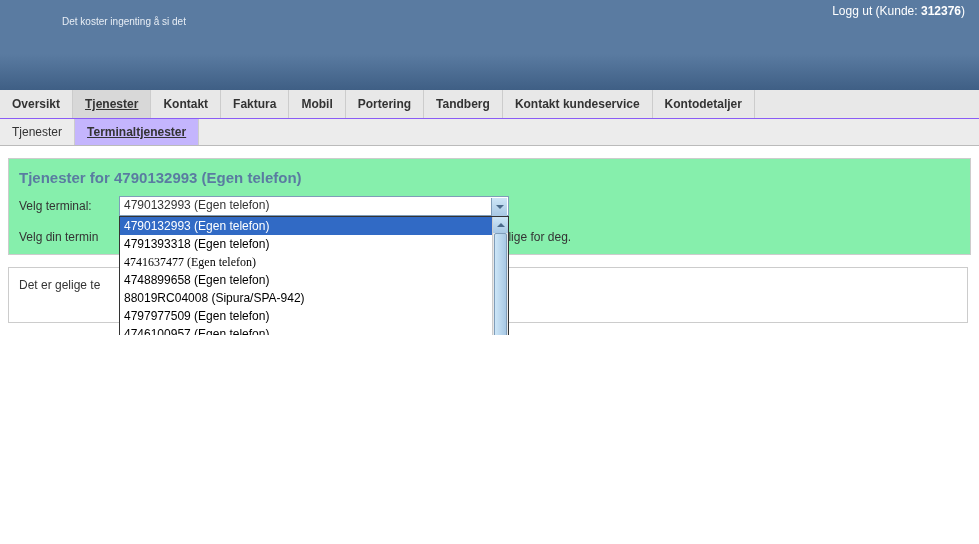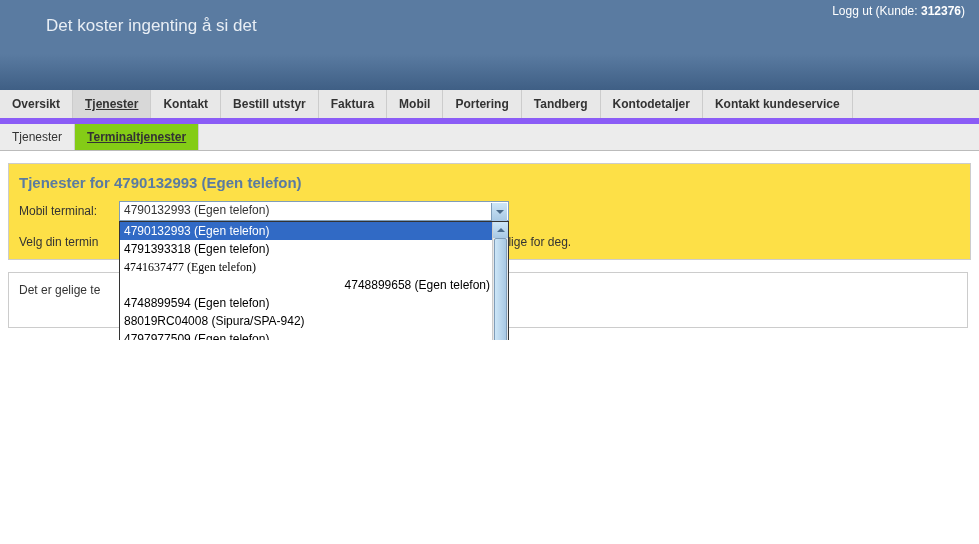--- a/index.html
+++ b/index.html
@@ -23,37 +23,37 @@
   }
   .logo-text {
     font-size: 32px;
     font-weight: bold;
     letter-spacing: 1px;
     display: flex;
     align-items: center;
   }
   .logo-text svg { display: block; }
   .tagline {
-    font-size: 17px;
+    font-size: 10px;
     margin-top: -2px;
-    margin-left: 28px;
+    margin-left: 44px;
     color: #e8eef5;
   }
   .logout {
     position: absolute;
     right: 14px;
     top: 4px;
     font-size: 12px;
     color: #fff;
   }
   .logout .custid { font-weight: bold; }
   .nav-main {
     display: flex;
     background: #e8e8e8;
-    border-bottom: 6px solid #8b5cf6;
+    border-bottom: 1px solid #8b5cf6;
   }
   .nav-main .item {
     padding: 7px 12px;
     border-right: 1px solid #ccc;
     font-size: 12px;
     font-weight: bold;
     color: #333;
     cursor: pointer;
   }
   .nav-main .item.active {
@@ -66,31 +66,31 @@
     border-bottom: 1px solid #bbb;
   }
   .nav-sub .item {
     padding: 6px 12px;
     border-right: 1px solid #ccc;
     font-size: 12px;
     color: #333;
     cursor: pointer;
   }
   .nav-sub .item.active {
-    background: #84cc16;
+    background: #c4b5fd;
     text-decoration: underline;
     font-weight: bold;
   }
   .content {
     padding: 12px 8px;
   }
   .panel {
     border: 1px solid #ccc;
     margin-bottom: 12px;
-    background: #fde047;
+    background: #86efac;
   }
   .panel-title {
     font-size: 15px;
     font-weight: bold;
     color: #5a7ba1;
     padding: 10px 10px 6px 10px;
   }
   .row {
     display: flex;
     align-items: center;
@@ -221,50 +221,48 @@
     <span>Logg ut</span>
     (<span>Kunde:</span>
     <span class="custid">312376</span>)
   </div>
 </div>
 
 <div class="nav-main" id="nav-main">
     <div class="item">Oversikt</div>
     <div class="item active">Tjenester</div>
     <div class="item">Kontakt</div>
-    <div class="item">Bestill utstyr</div>
     <div class="item">Faktura</div>
     <div class="item">Mobil</div>
     <div class="item">Portering</div>
     <div class="item">Tandberg</div>
+    <div class="item">Kontakt kundeservice</div>
     <div class="item">Kontodetaljer</div>
-    <div class="item">Kontakt kundeservice</div>
   </div>
 <div class="nav-sub" id="nav-sub">
     <div class="item">Tjenester</div>
     <div class="item active">Terminaltjenester</div>
   </div>
 
 <div class="content">
   <div class="panel">
     <div class="panel-title">Tjenester for 4790132993 (Egen telefon)</div>
     <div class="row">
-      <div class="label">Mobil terminal:</div>
+      <div class="label">Velg terminal:</div>
       <div class="select-wrap">
         <div class="select-box">
           <span>4790132993 (Egen telefon)</span>
           <div class="select-arrow"></div>
         </div>
         <div class="dropdown">
           <div class="dropdown-inner" id="dropdown-inner">
             <div class="opt selected" style="padding-right: 18px;">4790132993 (Egen telefon)</div>
               <div class="opt" style="padding-right: 18px;">4791393318 (Egen telefon)</div>
               <div class="opt" style="padding-right: 18px; font-family: Liberation Serif, serif;">4741637477 (Egen telefon)</div>
-              <div class="opt" style="padding-right: 18px; text-align: right;">4748899658 (Egen telefon)</div>
-              <div class="opt" style="padding-right: 18px;">4748899594 (Egen telefon)</div>
+              <div class="opt" style="padding-right: 18px;">4748899658 (Egen telefon)</div>
               <div class="opt" style="padding-right: 18px;">88019RC04008 (Sipura/SPA-942)</div>
               <div class="opt" style="padding-right: 18px;">4797977509 (Egen telefon)</div>
               <div class="opt" style="padding-right: 18px;">4746100957 (Egen telefon)</div>
               <div class="opt" style="padding-right: 18px;">8801CRC01010 (Linksys/SPA-962)</div>
               <div class="opt" style="padding-right: 18px;">39B05854 (Tandberg)</div>
               <div class="opt" style="padding-right: 18px;">39B05847 (Tandberg)</div>
               <div class="opt" style="padding-right: 18px;">39B06788 (Tandberg)</div>
               <div class="opt" style="padding-right: 18px;">39B06679 (Tandberg)</div>
               <div class="opt" style="padding-right: 18px;">88019RC01108 (Sipura/SPA-942)</div>
               <div class="opt" style="padding-right: 18px;">8801CRC01546 (Linksys/SPA-962)</div>

